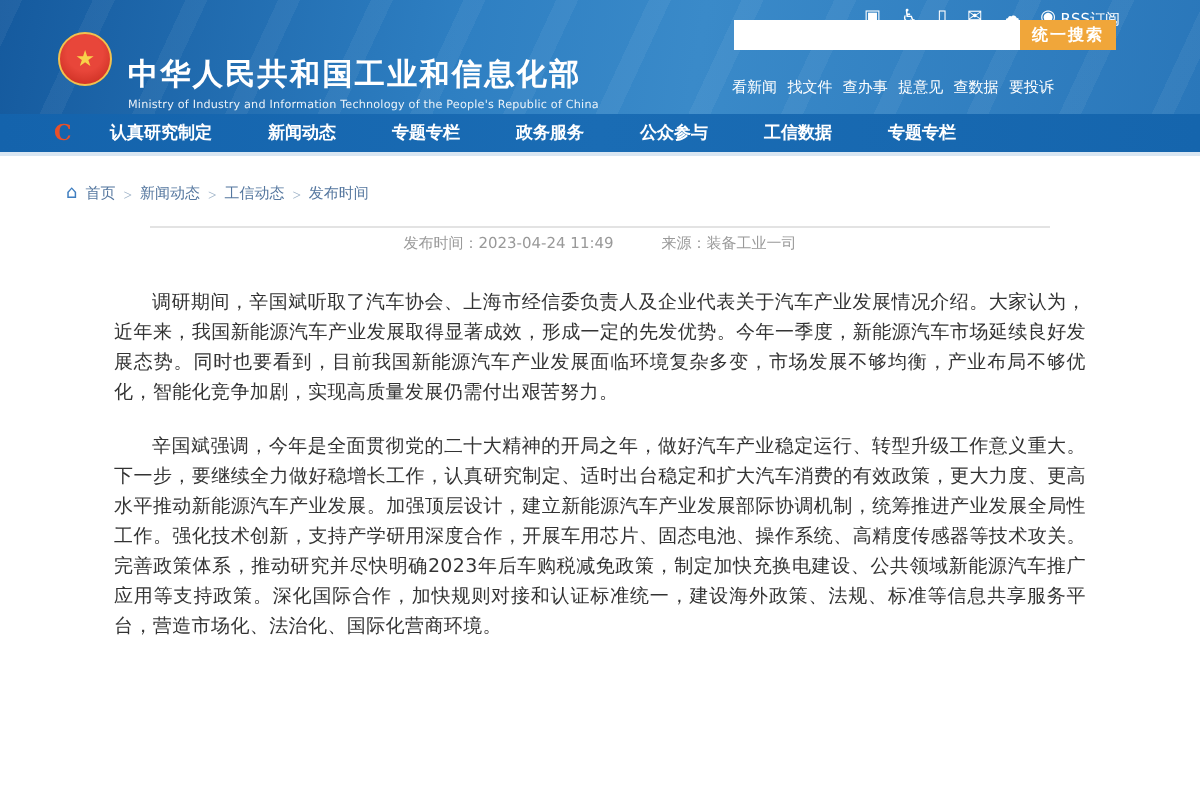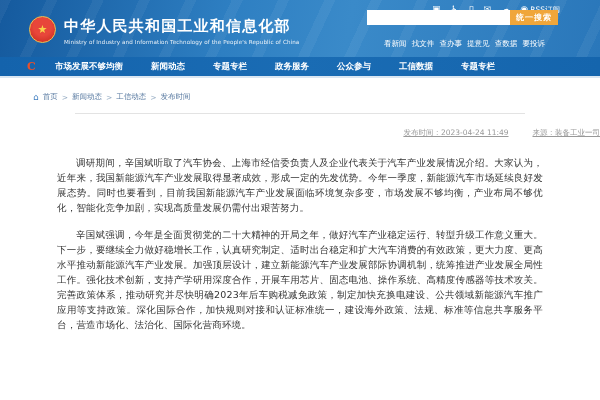--- a/index.html
+++ b/index.html
@@ -13,58 +13,58 @@
     background:
       repeating-linear-gradient(115deg, rgba(255,255,255,0.05) 0 10px, rgba(255,255,255,0) 10px 42px),
       linear-gradient(100deg, #155a9e 0%, #2e7fc2 38%, #3a8ac9 58%, #2a77ba 100%);
   }
   .emblem {
     position:absolute; left:29px; top:16px; width:27px; height:27px; border-radius:50%;
     background:radial-gradient(circle at 50% 38%, #e8463a 45%, #c3271b 100%);
     border:1.5px solid #f2c14e; display:flex; align-items:center; justify-content:center;
   }
   .emblem .star { color:#f8d24a; font-size:11px; line-height:1; margin-top:-1px; }
-  .titles { position:absolute; left:64px; top:17px; color:#fff; }
+  .titles { position:absolute; left:64px; top:28px; color:#fff; }
   .site-title { font-size:15px; font-weight:bold; letter-spacing:1.2px; white-space:nowrap; }
   .site-sub { font-size:5.6px; margin-top:3px; opacity:.9; white-space:nowrap; letter-spacing:.1px; }
 
   .top-icons { position:absolute; top:3px; right:72px; display:flex; gap:10px; align-items:center;
     color:#fff; font-size:9px; line-height:12px; }
   .hicon { display:inline-block; cursor:pointer; }
   .rss { position:absolute; top:5px; right:40px; color:#fff; font-size:7.5px; cursor:pointer;text-align:center; }
 
   .searchbar { position:absolute; left:367px; top:10px; display:flex; height:15px; }
   .search-input { width:143px; height:15px; border:none; outline:none; background:#fff; font-size:8px; padding:0 4px; }
   .search-btn { width:48px; height:15px; border:none; background:#f0a63a; color:#fff;
     font-size:8px; font-weight:bold; cursor:pointer; font-family:inherit; letter-spacing:1px; }
-  .quick-links { position:absolute; left:384px; top:39px; width:161px; display:flex; justify-content:space-between; }
+  .quick-links { position:absolute; left:366px; top:39px; width:161px; display:flex; justify-content:space-between; }
   .qlink { color:#fff; font-size:7.5px; text-decoration:none; cursor:pointer; white-space:nowrap; }
 
   
   .navbar {
     position:relative; width:600px; height:21px; display:flex; align-items:center;
     background:linear-gradient(90deg, #1463ac, #1a6cb4 50%, #1565ad);
     border-bottom:2px solid #d9e6f2; padding-left:27px;
   }
   .nav-logo { color:#e8502a; font-weight:bold; font-size:11px; width:11px; margin-right:17px;
     font-family:"DejaVu Serif","Liberation Serif",serif; }
   .nav-items { display:flex; gap:28px; align-items:center; }
   .nav-item { color:#fff; font-size:8.5px; font-weight:600; text-decoration:none; cursor:pointer; white-space:nowrap; }
 
   
   .content { width:600px; background:#fff; padding-top:14px; }
   .breadcrumb { margin-left:33px; display:flex; align-items:center; gap:4px; font-size:7.5px; }
   .home-ic { color:#3f7ec0; font-size:9px; cursor:pointer; line-height:1; }
-  .crumbs { display:flex; align-items:center; gap:4px; }
+  .crumbs { display:flex; align-items:center; gap:4px;font-family:Liberation Serif, serif; }
   .crumb { color:#55779f; text-decoration:none; cursor:pointer; }
   .sep { color:#9bb0c6; }
 
   .art-title { margin-top:18px; text-align:center; font-size:13px; font-weight:bold; color:#2f2f2f; letter-spacing:.5px; }
   .divider { width:450px; margin:11px auto 0 auto; border-top:1px solid #e3e3e3; }
-  .meta { margin-top:14px; display:flex; justify-content:flex-end; gap:24px; font-size:7.5px; color:#999;text-decoration:underline; }
+  .meta { margin-top:3px; display:flex; justify-content:center; gap:24px; font-size:7.5px; color:#999; }
 
   .body { width:486px; margin:17px auto 0 auto; color:#333; }
   .para { font-size:9.5px; line-height:15px; text-align:justify; text-indent:2em; margin-bottom:12px;
     letter-spacing:.2px; }
 </style>
 </head>
 <body>
 
 <div class="page">
 
@@ -111,21 +111,21 @@
         <a class="qlink">查数据</a>
 
         <a class="qlink">要投诉</a>
       </div>
   </header>
 
   <nav class="navbar">
     <span class="nav-logo">C</span>
     <div class="nav-items">
 
-        <a class="nav-item">市场发展不够均衡</a>
+        <a class="nav-item">认真研究制定</a>
 
         <a class="nav-item">新闻动态</a>
 
         <a class="nav-item">专题专栏</a>
 
         <a class="nav-item">政务服务</a>
 
         <a class="nav-item">公众参与</a>
 
         <a class="nav-item">工信数据</a>

